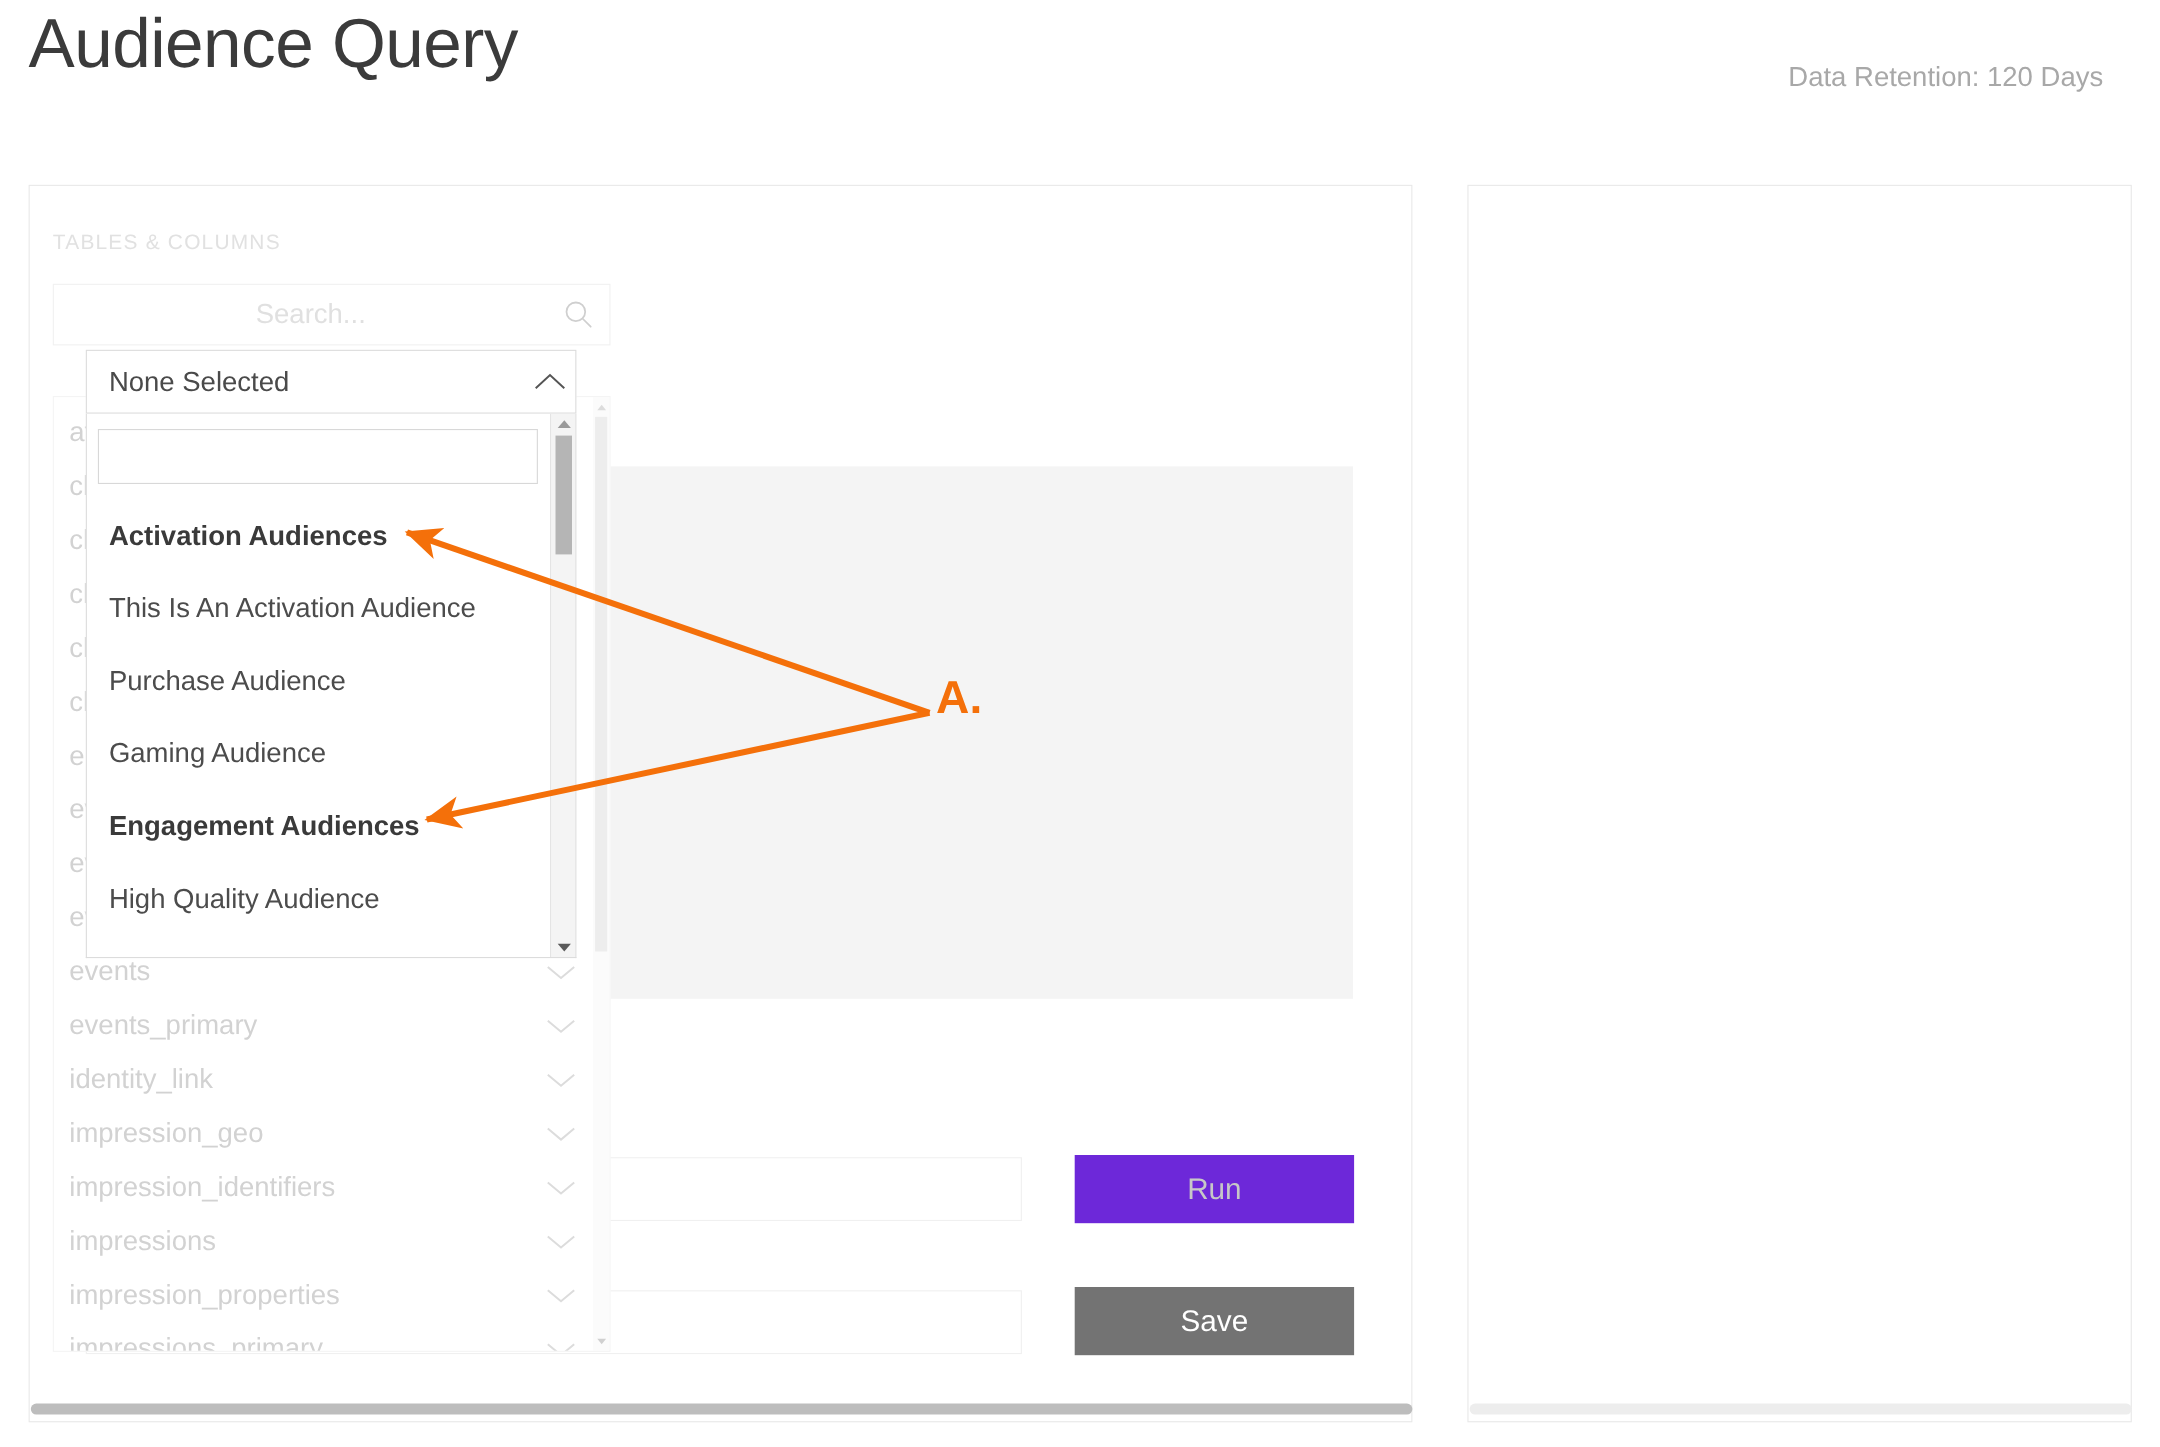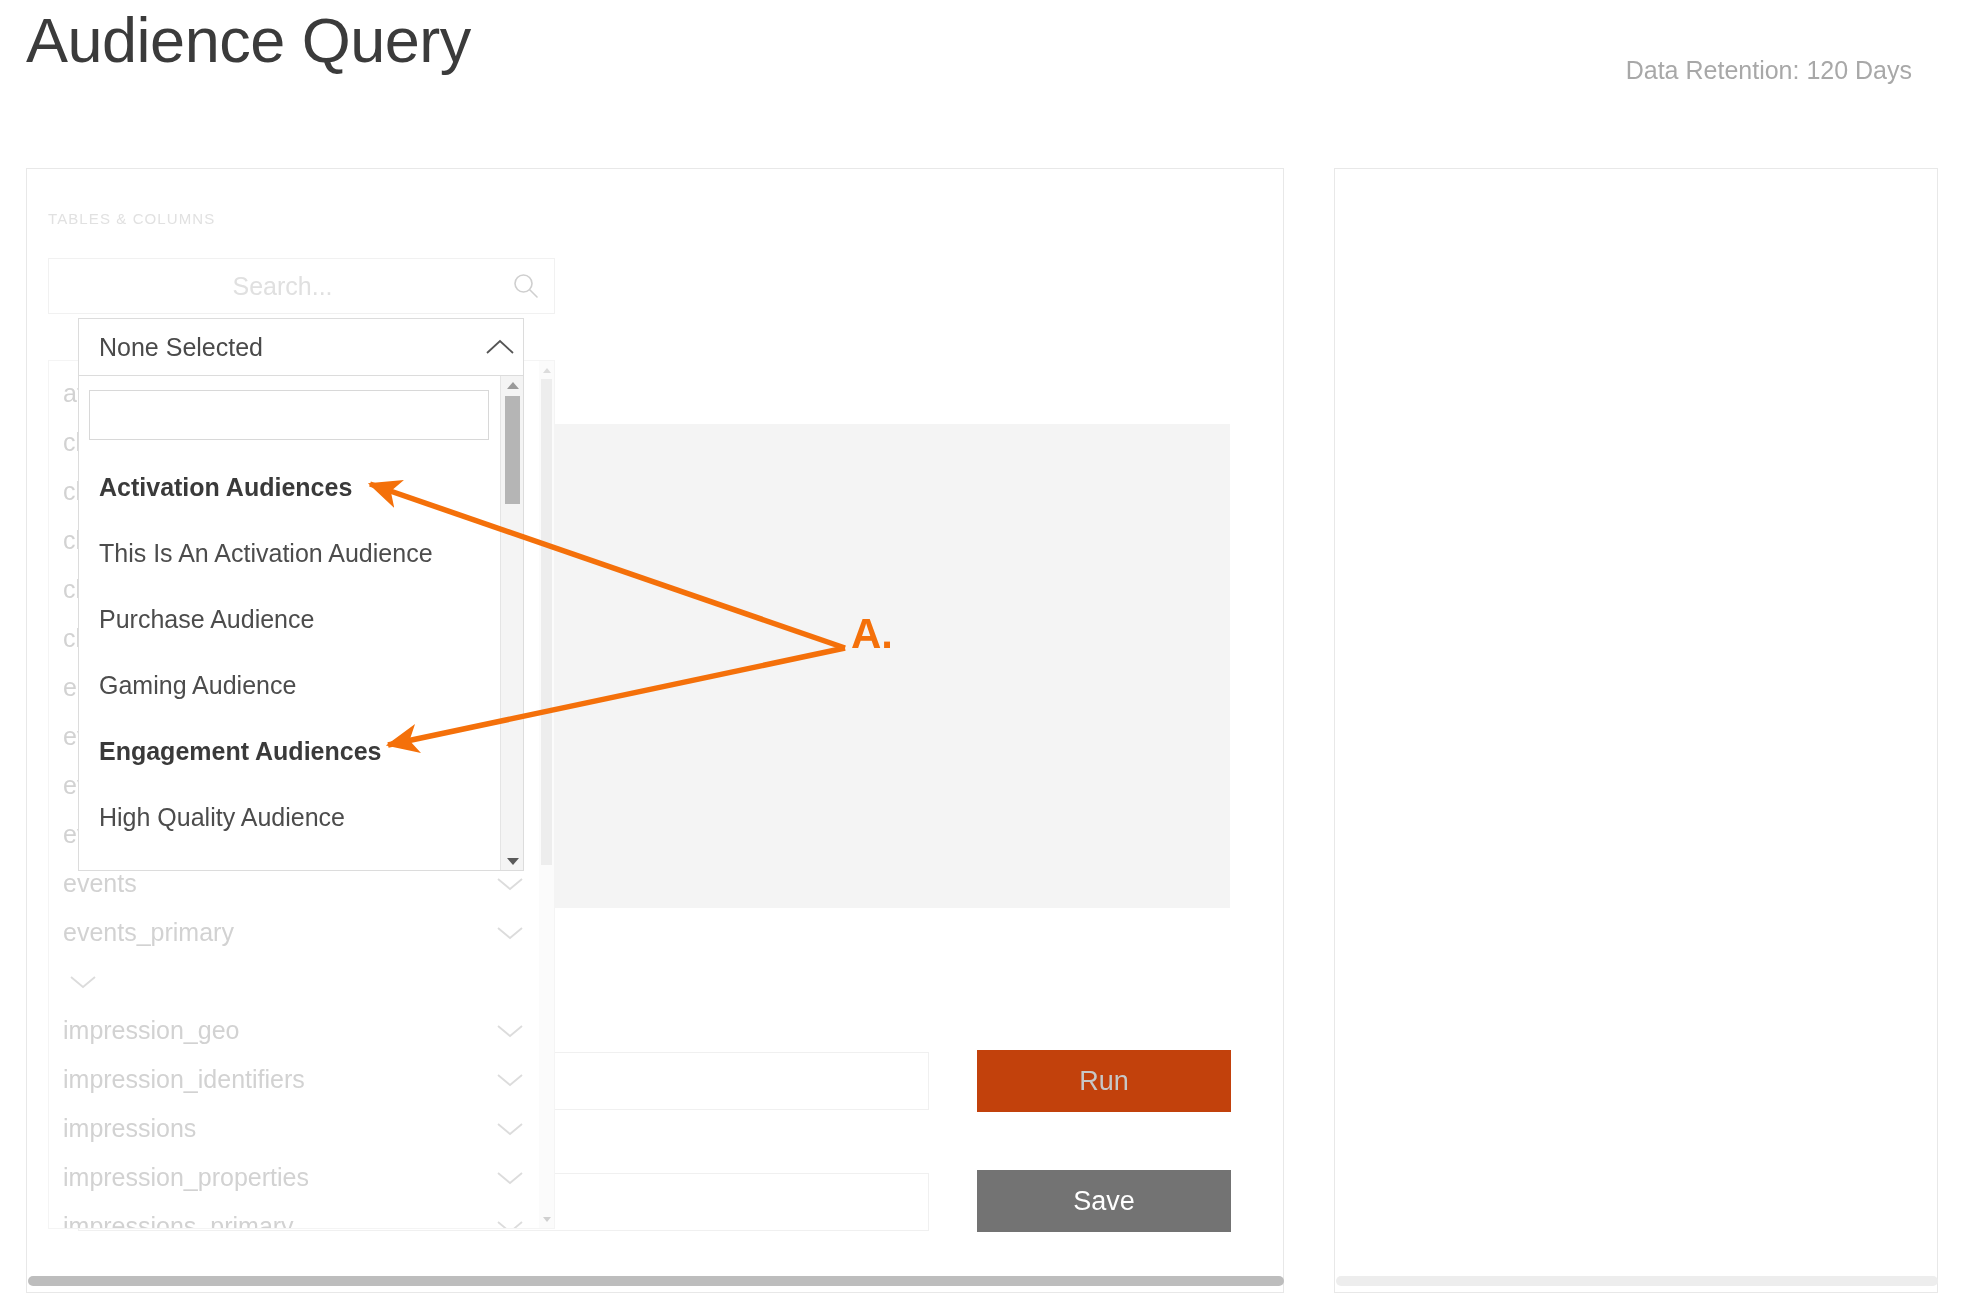--- a/index.html
+++ b/index.html
@@ -259,28 +259,28 @@
     width: 254px;
     height: 62px;
     border: none;
     display: flex;
     align-items: center;
     justify-content: center;
     font-size: 27px;
     font-family: "Liberation Sans", sans-serif;
     cursor: pointer;
   }
-  #btn-run  { left: 977px; top: 1050px; background: #c2410c; color: #c7c7c7; }
+  #btn-run  { left: 977px; top: 1050px; background: #6d28d9; color: #c7c7c7; }
   #btn-save { left: 977px; top: 1170px; background: #737373; color: #ffffff; }
 
   
   #lbl-tables-columns {
     position: absolute;
     left: 48px; top: 210px;
-    font-size: 15px;
+    font-size: 19px;
     letter-spacing: 1.1px;
     color: #e1e1e1;
     text-transform: uppercase;
     white-space: nowrap;
   }
   .search-box {
     position: absolute;
     left: 48px; top: 258px;
     width: 507px; height: 56px;
     border: 1px solid #f1f1f1;
@@ -553,20 +553,21 @@
         </div>
         <div class="tl-row">
           <div class="tl-name">events_primary</div>
           <div class="tl-chev">
             <svg width="28" height="16" viewBox="0 0 28 16">
               <polyline points="2,3 14,13 26,3" fill="none" stroke="#dcdcdc" stroke-width="1.8"></polyline>
             </svg>
           </div>
         </div>
         <div class="tl-row">
+          <div class="tl-name">identity_link</div>
           <div class="tl-chev">
             <svg width="28" height="16" viewBox="0 0 28 16">
               <polyline points="2,3 14,13 26,3" fill="none" stroke="#dcdcdc" stroke-width="1.8"></polyline>
             </svg>
           </div>
         </div>
         <div class="tl-row">
           <div class="tl-name">impression_geo</div>
           <div class="tl-chev">
             <svg width="28" height="16" viewBox="0 0 28 16">

